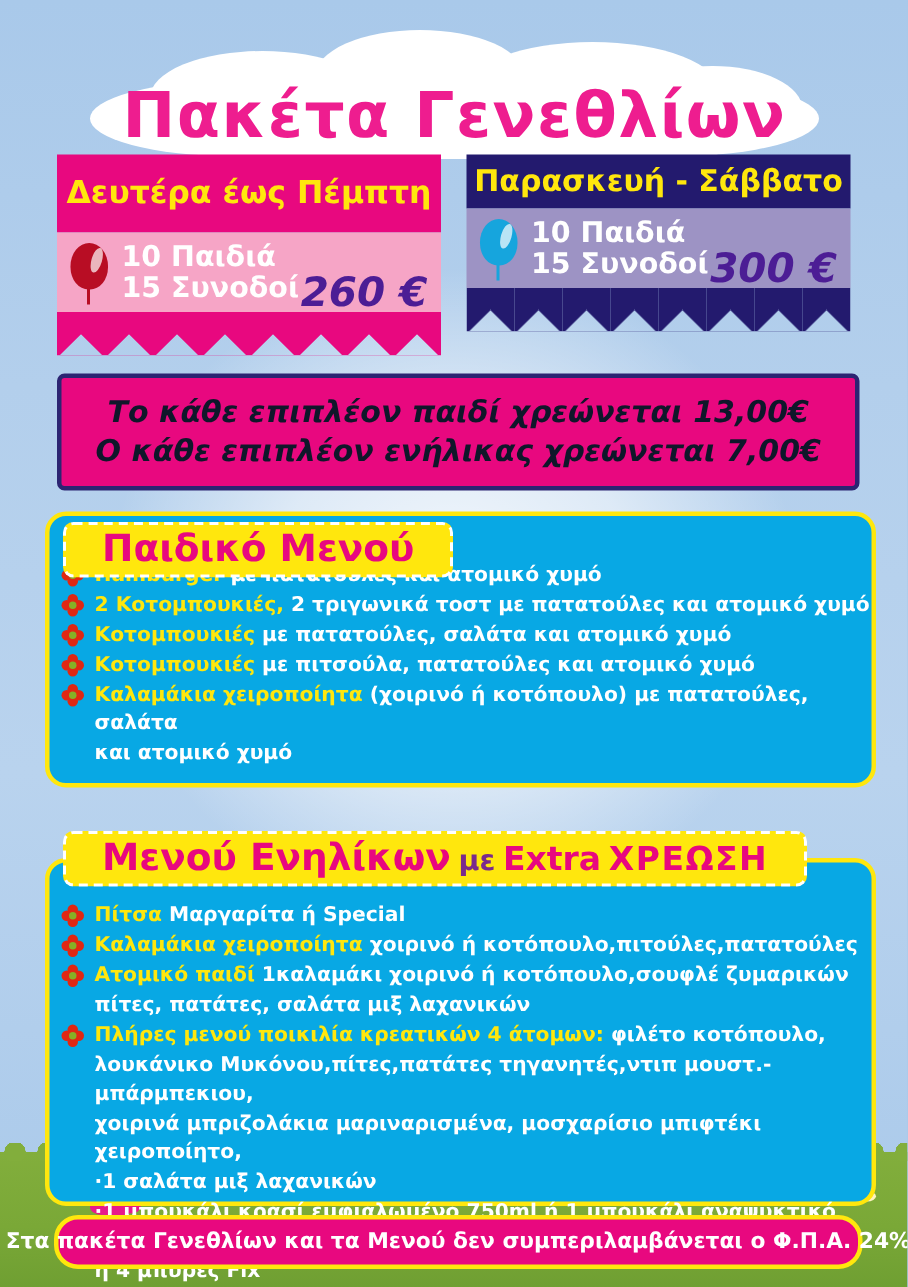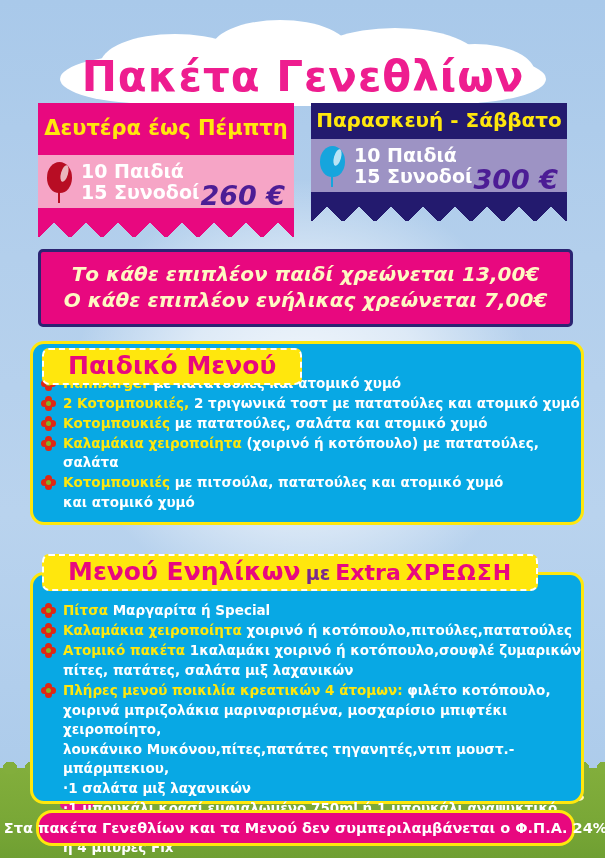--- a/index.html
+++ b/index.html
@@ -84,21 +84,21 @@
     font-style:italic;white-space:nowrap;
   }
 
   
   .extrabox{
     position:absolute;left:38px;top:249px;width:529px;
     background:#e8087f;border:3px solid #2c2472;border-radius:5px;
     padding:9px 0 11px;text-align:center;
   }
   .extrabox div{
-    color:#fef9c3;font-style:italic;font-weight:bold;font-size:20px;line-height:26px;
+    color:#0f172a;font-style:italic;font-weight:bold;font-size:20px;line-height:26px;
   }
 
   
   .panel{
     position:absolute;background:#08a8e4;border:3px solid #ffe70d;border-radius:14px;
   }
   .paneltitle{
     position:absolute;background:#ffe70d;border:2px dashed #ffffff;border-radius:7px;
     padding:1px 24px 3px;white-space:nowrap;
   }
@@ -260,28 +260,28 @@
             <i class="p3"></i>
             <i class="p4"></i>
             <u></u>
           </span><span class="y">Κοτομπουκιές</span><span class="w"> με πατατούλες, σαλάτα και ατομικό χυμό</span></li>
         <li><span class="fl">
             <i class="p1"></i>
             <i class="p2"></i>
             <i class="p3"></i>
             <i class="p4"></i>
             <u></u>
+          </span><span class="y">Κοτομπουκιές</span><span class="w"> με πιτσούλα, πατατούλες και ατομικό χυμό</span></li>
+        <li><span class="fl">
+            <i class="p1"></i>
+            <i class="p2"></i>
+            <i class="p3"></i>
+            <i class="p4"></i>
+            <u></u>
           </span><span class="y">Καλαμάκια χειροποίητα</span><span class="w"> (χοιρινό ή κοτόπουλο) με πατατούλες, σαλάτα</span></li>
-        <li><span class="fl">
-            <i class="p1"></i>
-            <i class="p2"></i>
-            <i class="p3"></i>
-            <i class="p4"></i>
-            <u></u>
-          </span><span class="y">Κοτομπουκιές</span><span class="w"> με πιτσούλα, πατατούλες και ατομικό χυμό</span></li>
         <li class="cont"><span class="w">και ατομικό χυμό</span></li>
       </ul>
   </div>
   <div class="paneltitle" style="left:42px;top:348px;">
     <span>Παιδικό Μενού</span>
   </div>
 
   <div class="panel" style="left:30px;top:572px;width:548px;height:226px;">
     <ul class="items" id="adults-list" style="margin:26px 0 16px 8px;">
         <li><span class="fl">
@@ -297,31 +297,31 @@
             <i class="p3"></i>
             <i class="p4"></i>
             <u></u>
           </span><span class="y">Καλαμάκια χειροποίητα</span><span class="w"> χοιρινό ή κοτόπουλο,πιτούλες,πατατούλες</span></li>
         <li><span class="fl">
             <i class="p1"></i>
             <i class="p2"></i>
             <i class="p3"></i>
             <i class="p4"></i>
             <u></u>
-          </span><span class="y">Ατομικό πακέτα</span><span class="w"> 1καλαμάκι χοιρινό ή κοτόπουλο,σουφλέ ζυμαρικών</span></li>
+          </span><span class="y">Ατομικό παιδί</span><span class="w"> 1καλαμάκι χοιρινό ή κοτόπουλο,σουφλέ ζυμαρικών</span></li>
         <li class="cont"><span class="w">πίτες, πατάτες, σαλάτα μιξ λαχανικών</span></li>
         <li><span class="fl">
             <i class="p1"></i>
             <i class="p2"></i>
             <i class="p3"></i>
             <i class="p4"></i>
             <u></u>
           </span><span class="y">Πλήρες μενού ποικιλία κρεατικών 4 άτομων:</span><span class="w"> φιλέτο κοτόπουλο,</span></li>
+        <li class="cont"><span class="w">λουκάνικο Μυκόνου,πίτες,πατάτες τηγανητές,ντιπ μουστ.- μπάρμπεκιου,</span></li>
         <li class="cont"><span class="w">χοιρινά μπριζολάκια μαριναρισμένα, μοσχαρίσιο μπιφτέκι χειροποίητο,</span></li>
-        <li class="cont"><span class="w">λουκάνικο Μυκόνου,πίτες,πατάτες τηγανητές,ντιπ μουστ.- μπάρμπεκιου,</span></li>
         <li class="cont"><span class="w">·1 σαλάτα μιξ λαχανικών</span></li>
         <li class="cont"><span class="w">·1 μπουκάλι κρασί εμφιαλωμένο 750ml ή 1 μπουκάλι αναψυκτικό 1.5lit</span></li>
         <li class="cont"><span class="w">ή 4 μπύρες Fix</span></li>
       </ul>
   </div>
   <div class="paneltitle" style="left:42px;top:554px;">
     <span>Μενού Ενηλίκων</span>
     <span class="sm">με</span>
     <span class="ex">Extra</span>
     <span class="xr">ΧΡΕΩΣΗ</span>

